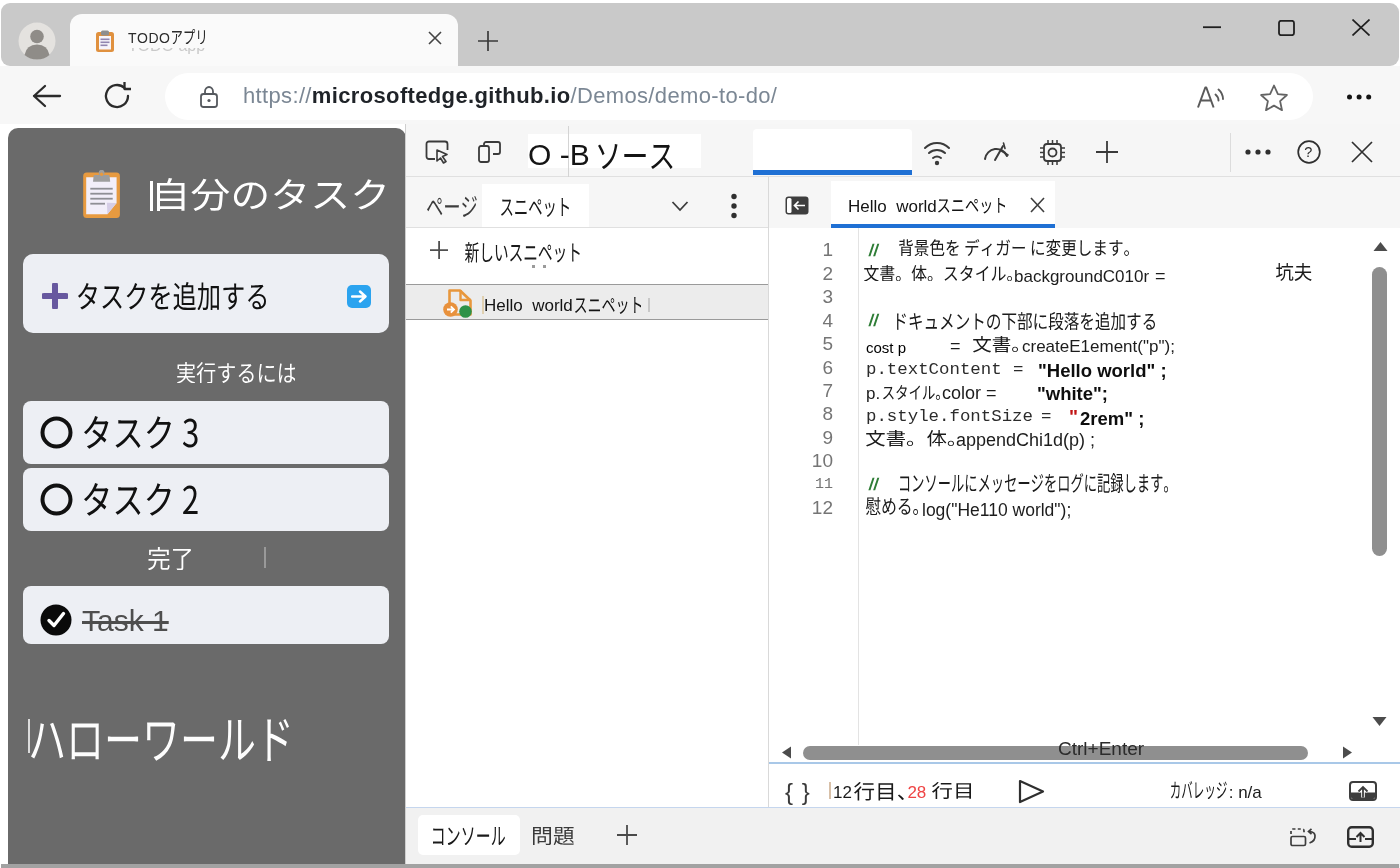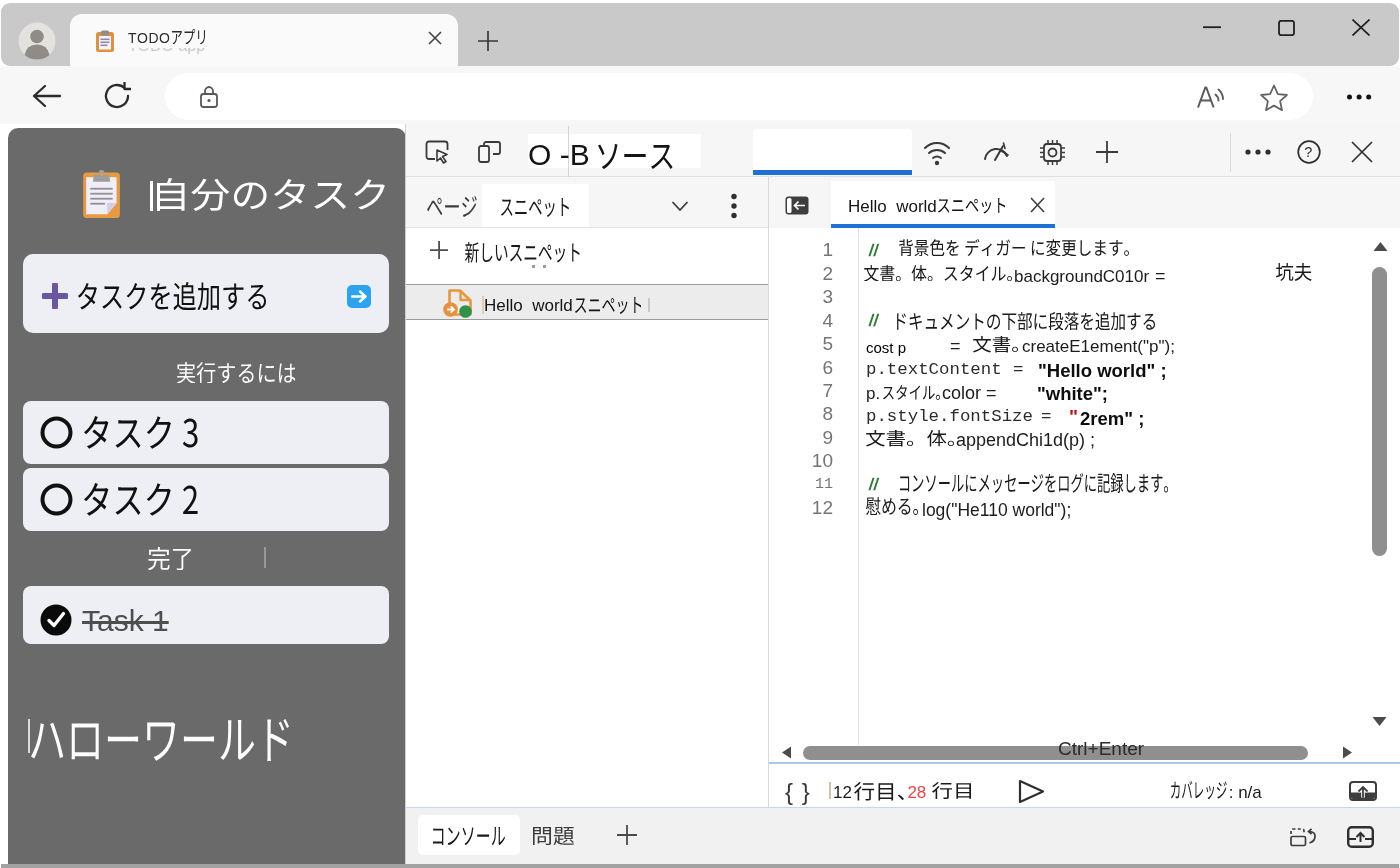--- a/index.html
+++ b/index.html
@@ -46,20 +46,21 @@
     <svg style="position:absolute;left:103px;top:82px;" width="28" height="28" viewBox="0 0 28 28">
       <path d="M25 14 A11 11 0 1 1 21.5 6" stroke="#2b2b2b" stroke-width="2.3" fill="none" stroke-linecap="round"></path>
       <path d="M21.5 0 V7 H28" stroke="#2b2b2b" stroke-width="2.3" fill="none" stroke-linejoin="round"></path>
     </svg>
     <div style="position:absolute;left:165px;top:73px;width:1148px;height:47px;background:#fff;border-radius:24px;"></div>
     <svg style="position:absolute;left:199px;top:85px;" width="20" height="24" viewBox="0 0 20 24">
       <rect x="2" y="9" width="16" height="13" rx="2.5" fill="none" stroke="#55595e" stroke-width="1.8"></rect>
       <path d="M6 9 V6.5 A4 4.5 0 0 1 14 6.5 V9" fill="none" stroke="#55595e" stroke-width="1.8"></path>
       <circle cx="10" cy="15.5" r="1.6" fill="#55595e"></circle>
     </svg>
+    <div style="position:absolute;left:243px;top:85.4px;font-family:'Liberation Sans',sans-serif;font-weight:400;font-size:22px;line-height:22px;color:#7b8794;letter-spacing:0.35px;white-space:pre;">https://<span style="color:#1f2328;font-weight:700;">microsoftedge.github.io</span>/Demos/demo-to-do/</div>
     <svg style="position:absolute;left:1197px;top:86px;" width="30" height="24" viewBox="0 0 30 24">
       <path d="M1 21.5 L8.3 1.5 L9.3 1.5 L16.6 21.5 M4 14.5 H13.6" stroke="#5a5a5a" stroke-width="2" fill="none" stroke-linejoin="round"></path>
       <path d="M18.5 8.5 A8 8 0 0 1 21.5 14.5 M21.5 3.5 A13 13 0 0 1 26 13" stroke="#5a5a5a" stroke-width="1.9" fill="none" stroke-linecap="round"></path>
     </svg>
     <svg style="position:absolute;left:1260px;top:84px;" width="28" height="27" viewBox="0 0 28 27">
       <path d="M14 1.5 L17.9 10.1 L26.9 11 L20.1 17.1 L22 26.2 L14 21.6 L6 26.2 L7.9 17.1 L1.1 11 L10.1 10.1 Z" fill="none" stroke="#636363" stroke-width="1.8" stroke-linejoin="round"></path>
     </svg>
     <svg style="position:absolute;left:1345px;top:93px;" width="30" height="8" viewBox="0 0 30 8">
       <circle cx="4.5" cy="4" r="2.5" fill="#141414"></circle>
       <circle cx="14.1" cy="4" r="2.5" fill="#141414"></circle>

